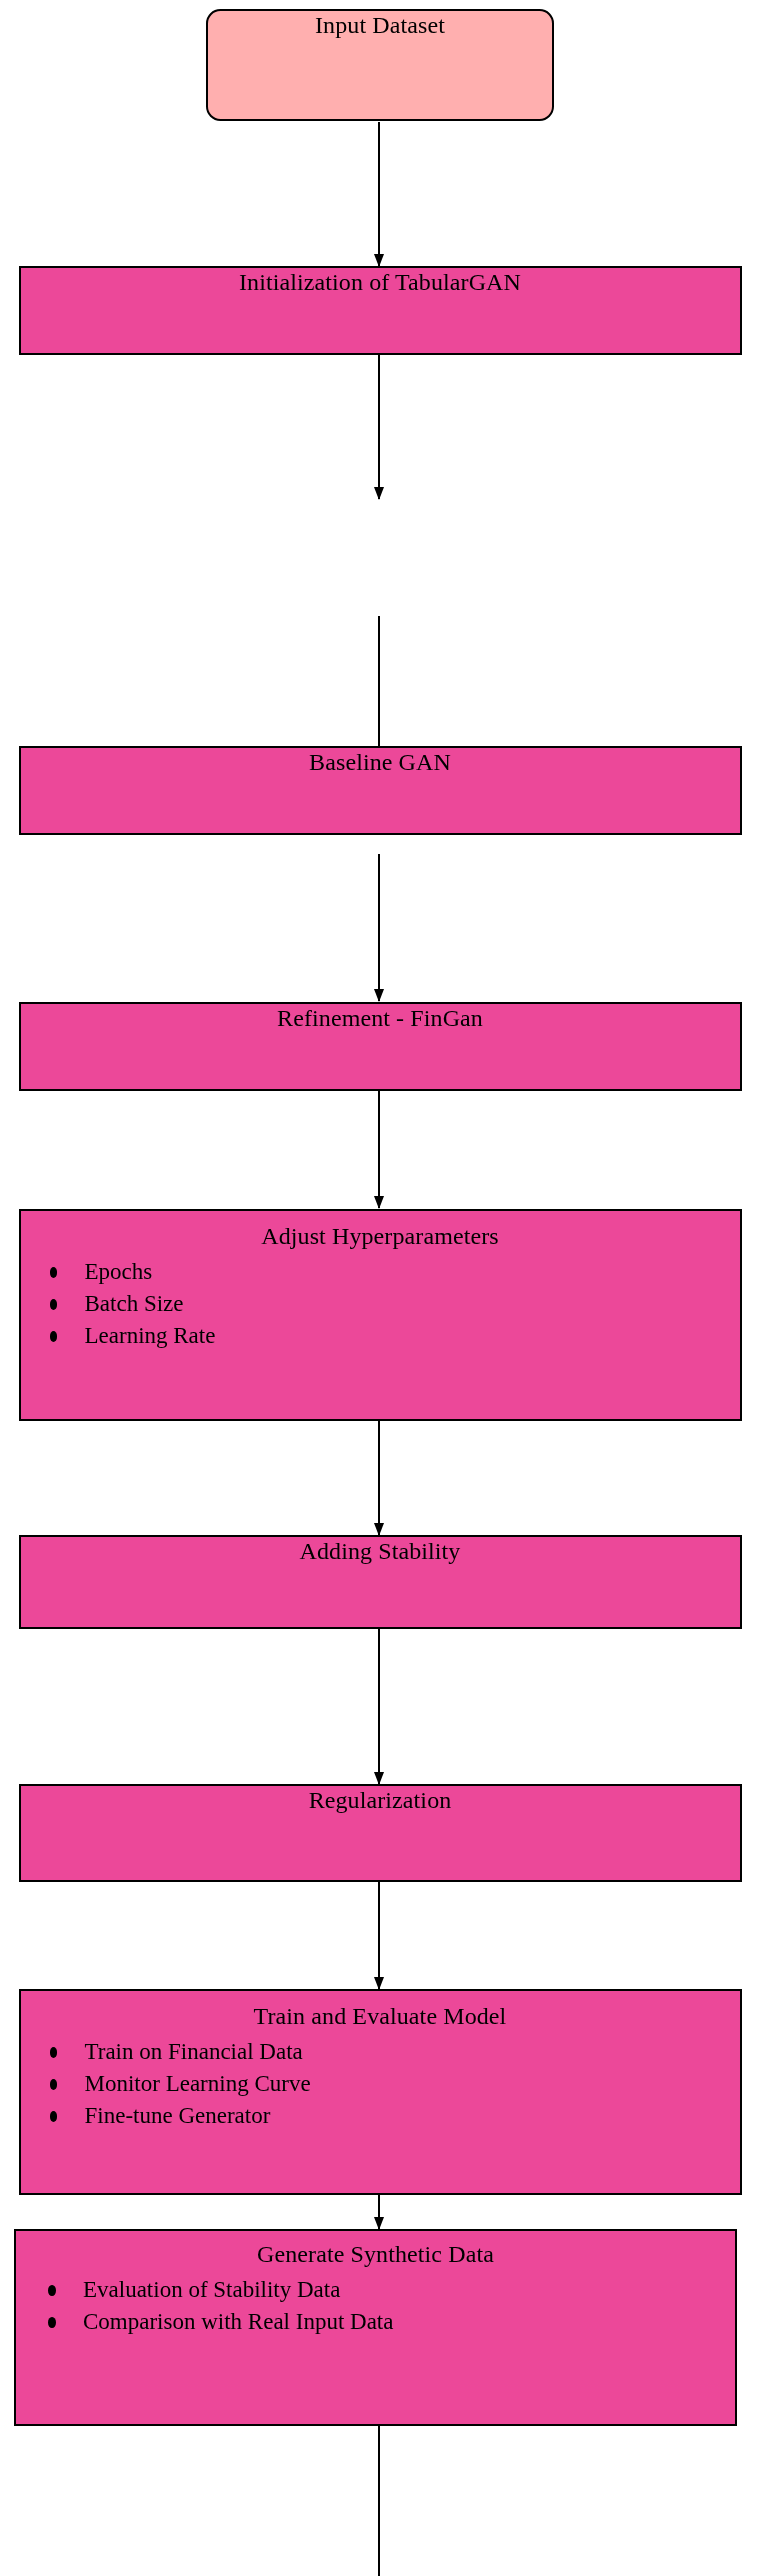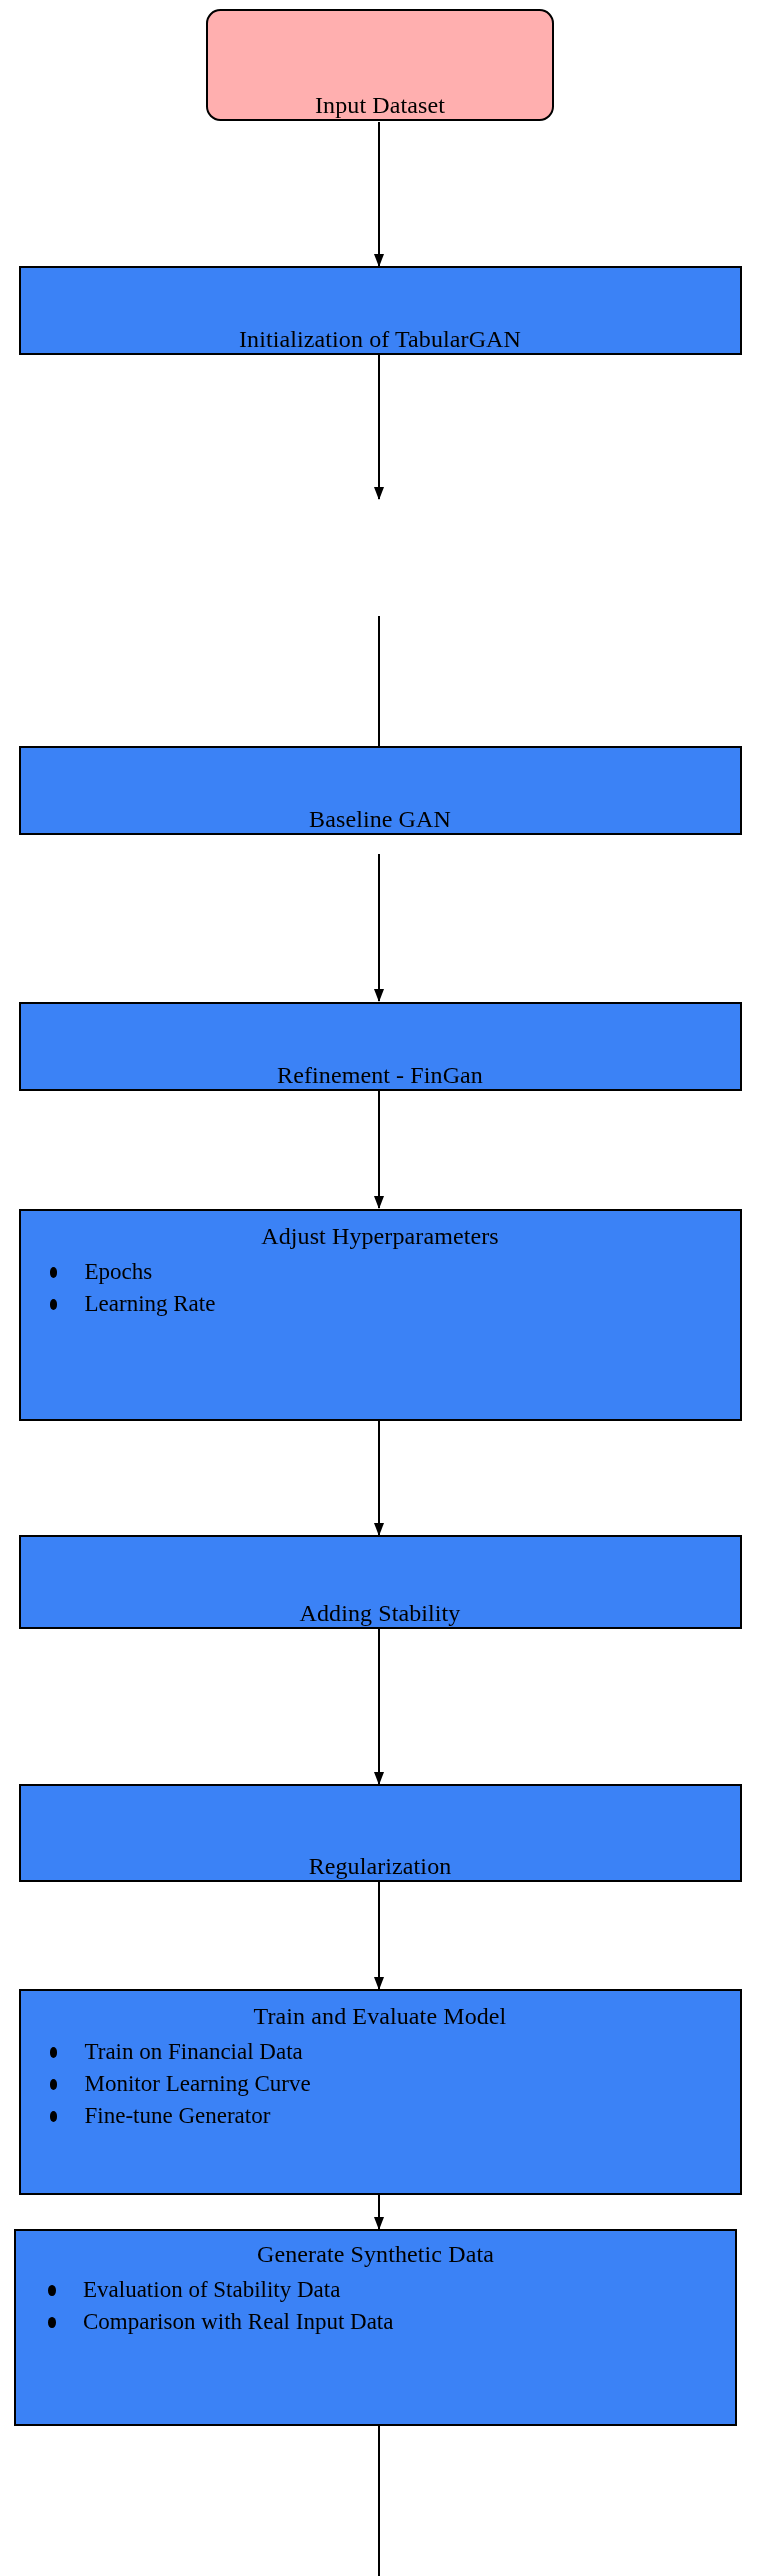--- a/index.html
+++ b/index.html
@@ -24,30 +24,30 @@
     height: 2695px;
   }
 
   
   .node {
     position: absolute;
     box-sizing: border-box;
     border: 2.6px solid #000000;
     display: flex;
     flex-direction: column;
-    justify-content: flex-end;
+    justify-content: flex-start;
     color: #000000;
   }
   .node.terminal {
     background: #ffafaf;
     border-radius: 14.4px;
     align-items: center;
   }
   .node.process {
-    background: #3b82f6;
+    background: #ec4899;
     border-radius: 0;
   }
 
   .node-title {
     text-align: center;
     font-size: 24px;
     line-height: 1.18;
     letter-spacing: 0.1px;
     white-space: pre-line;
     padding: 0 8.2px;
@@ -133,20 +133,21 @@
   <div class="node process" style="left:18.5px; top:1002px; width:723px; height:89px;">
     <div class="node-title">Refinement - FinGan</div>
   </div>
 
   <div class="edge" style="top:1090px; height:118px;"></div>
 
   <div class="node process" style="left:18.5px; top:1209px; width:723px; height:212px; justify-content:flex-start; padding-top:11.3px;">
     <div class="node-title">Adjust Hyperparameters</div>
     <ul class="bullets">
       <li>Epochs</li>
+      <li>Batch Size</li>
       <li>Learning Rate</li>
     </ul>
   </div>
 
   <div class="edge" style="top:1421px; height:114px;"></div>
 
   <div class="node process" style="left:18.5px; top:1535px; width:723px; height:94px;">
     <div class="node-title">Adding Stability</div>
   </div>
 

